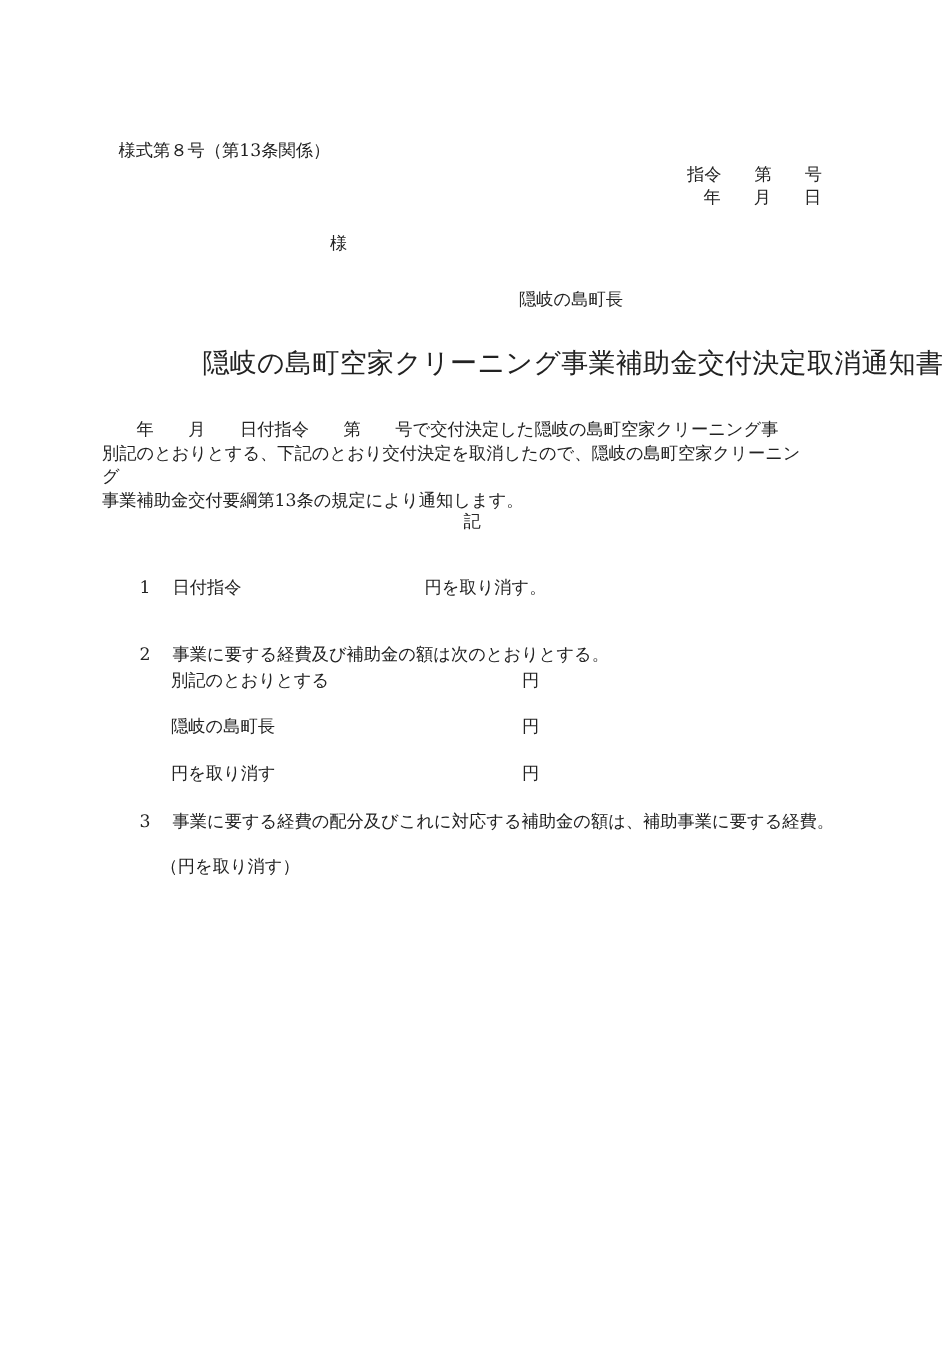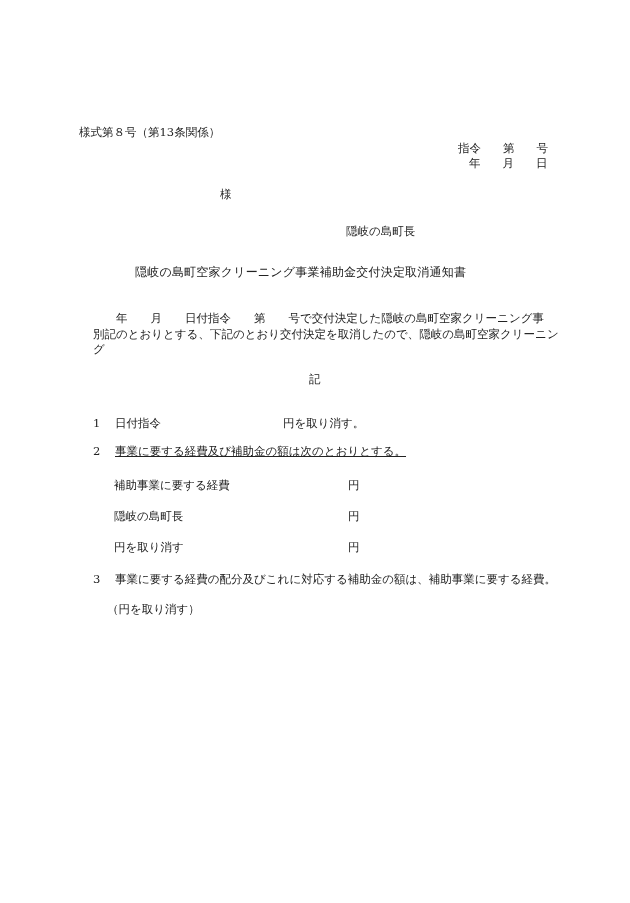--- a/index.html
+++ b/index.html
@@ -10,36 +10,36 @@
     body {
       width: 630px;
       height: 903px;
       position: relative;
       overflow: hidden;
       font-family: "DejaVu Serif", "Liberation Serif", serif;
       color: #222222;
       font-size: 11.5px;
       line-height: 1;
     }
-    .abs { position: absolute; white-space: nowrap; margin-top: 32px; }
+    .abs { position: absolute; white-space: nowrap; }
     .form-no { left: 79px; top: 95px; }
     .ref-line1 { left: 458px; top: 111px; }
     .ref-line2 { left: 469px; top: 126px; }
     .ref-line1 span, .ref-line2 span { display: inline-block; }
     .addressee { left: 220px; top: 157px; }
     .issuer { left: 346px; top: 194px; }
-    .title { left: 135px; top: 234px; font-size: 12px; letter-spacing: 0.2px; }
+    .title { left: 135px; top: 234px; font-size: 18px; letter-spacing: 0.2px; }
     .body-text {
-      left: 93px; top: 279px; width: 470px;
+      left: 68px; top: 279px; width: 470px;
       white-space: normal; line-height: 15.5px;
     }
     .body-text p { margin: 0; }
     .ki { left: 309px; top: 342px; }
     .item1 { left: 93px; top: 386px; }
-    .item2 { left: 93px; top: 414px; text-decoration: underline; }
+    .item2 { left: 93px; top: 431px; }
     .sub { left: 114px; }
     .sub-yen { left: 348px; }
     .sub1 { top: 448px; }
     .sub2 { top: 479px; }
     .sub3 { top: 510px; }
     .item3 { left: 93px; top: 542px; }
     .reason { left: 107px; top: 572px; }
     .num { display: inline-block; width: 22px; }
   </style>
 </head>
@@ -57,33 +57,34 @@
   </div>
 
   <div class="abs addressee">様</div>
   <div class="abs issuer">隠岐の島町長</div>
 
   <div class="abs title">隠岐の島町空家クリーニング事業補助金交付決定取消通知書</div>
 
   <div class="abs body-text">
     <p>　　年　　月　　日付指令　　第　　号で交付決定した隠岐の島町空家クリーニング事</p>
     <p>別記のとおりとする、下記のとおり交付決定を取消したので、隠岐の島町空家クリーニング</p>
+    <p>事業補助金交付要綱第13条の規定により通知します。</p>
   </div>
 
   <div class="abs ki">記</div>
 
   <div class="abs item1">
     <span class="num">1</span><span>日付指令</span><span style="display:inline-block;width:122px"></span><span>円を取り消す。</span>
   </div>
 
   <div class="abs item2">
     <span class="num">2</span><span>事業に要する経費及び補助金の額は次のとおりとする。</span>
   </div>
 
-  <div class="abs sub sub1">補助事業に要する経費</div>
+  <div class="abs sub sub1">別記のとおりとする</div>
   <div class="abs sub-yen sub1">円</div>
 
   <div class="abs sub sub2">隠岐の島町長</div>
   <div class="abs sub-yen sub2">円</div>
 
   <div class="abs sub sub3">円を取り消す</div>
   <div class="abs sub-yen sub3">円</div>
 
   <div class="abs item3">
     <span class="num">3</span><span>事業に要する経費の配分及びこれに対応する補助金の額は、補助事業に要する経費。</span>

